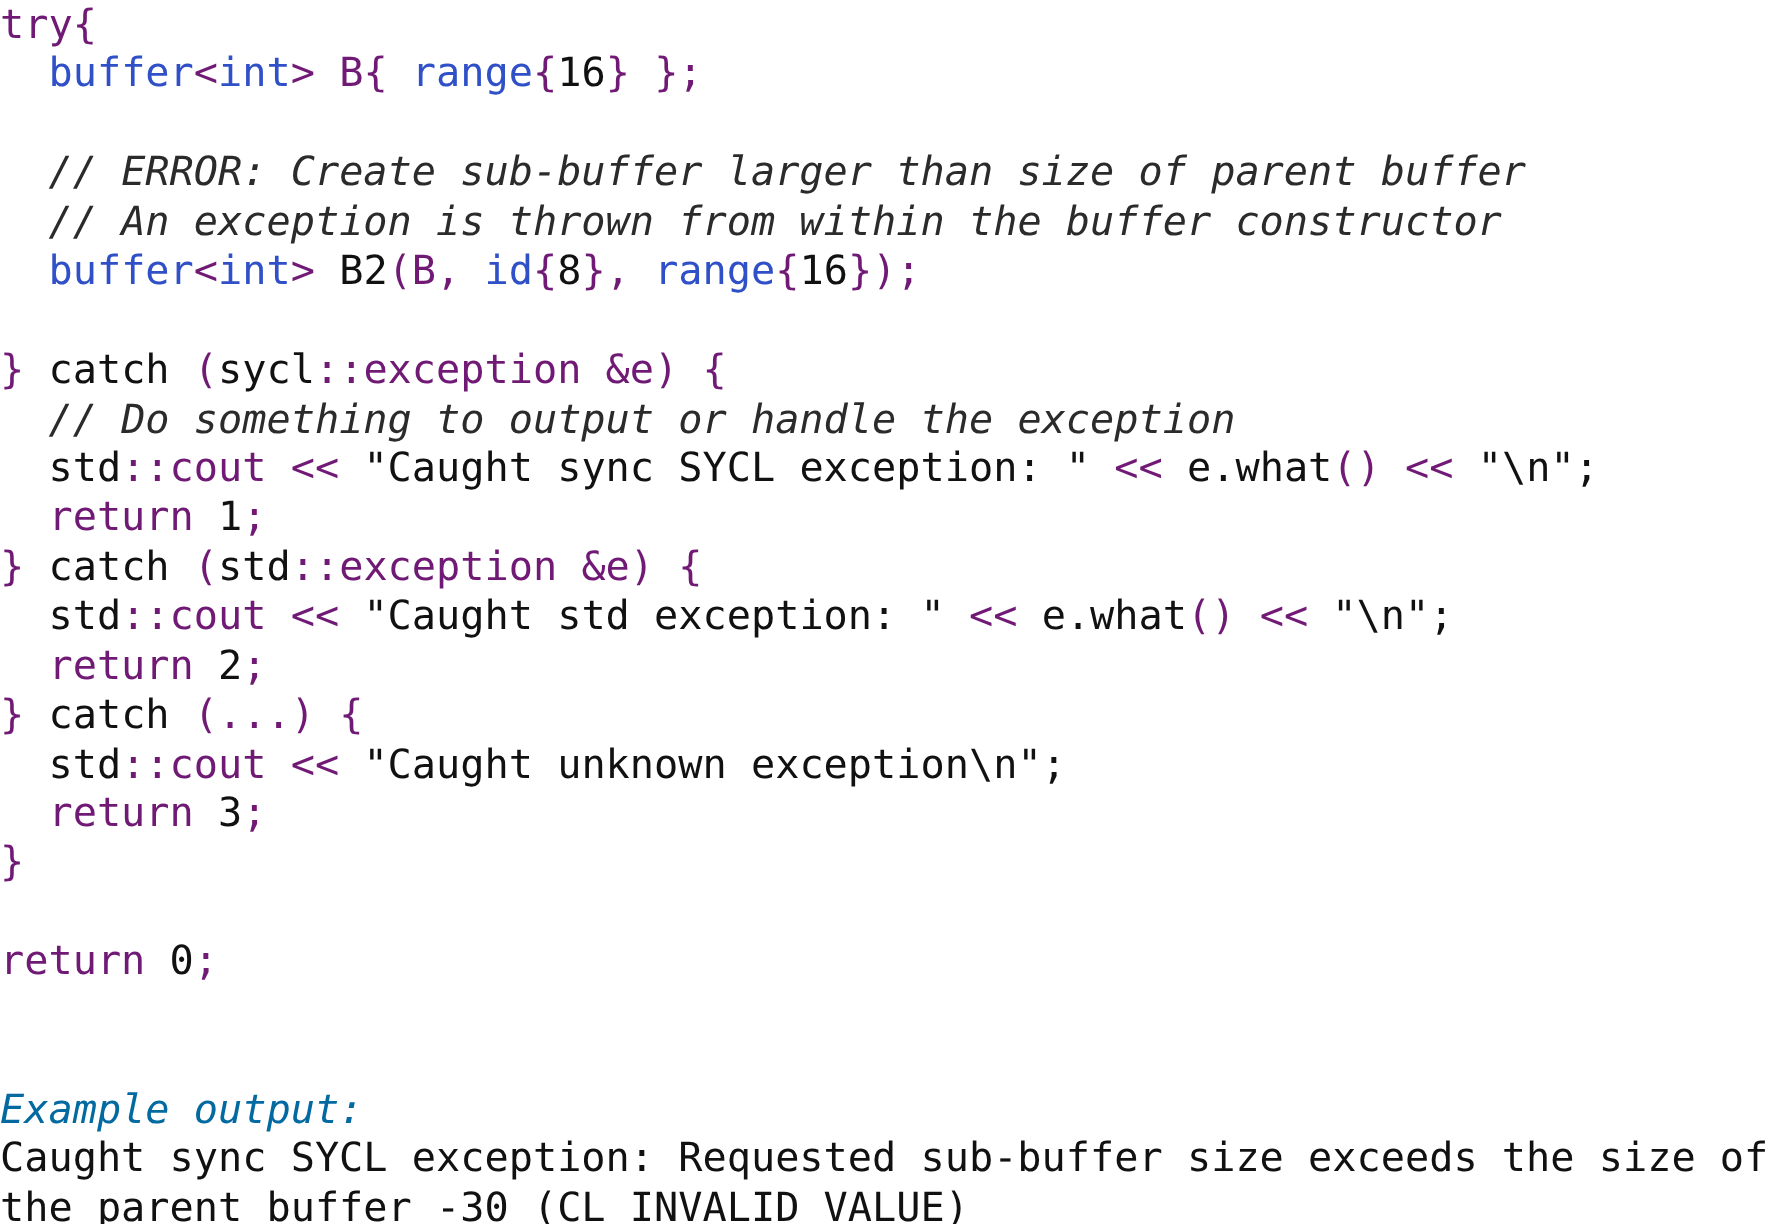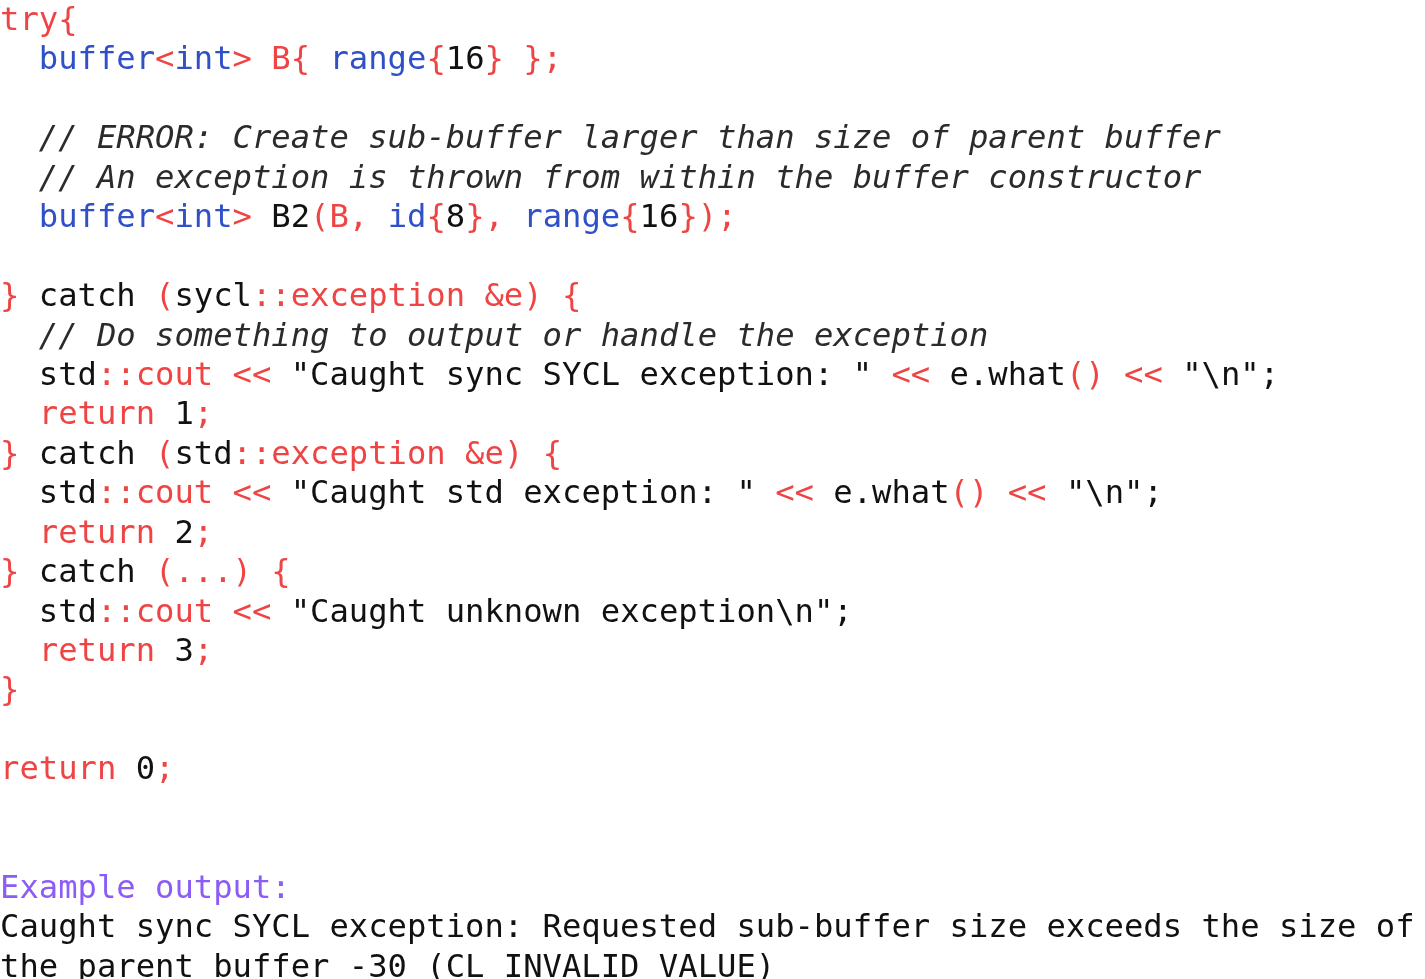--- a/index.html
+++ b/index.html
@@ -23,22 +23,22 @@
     letter-spacing: 0px;
     white-space: pre;
     color: #111111;
   }
   .code-line {
     white-space: pre;
     height: 39.45px;
     display: block;
   }
   
-  .t-plain   { color: #ef4444; }
+  .t-plain   { color: #701a75; }
   .t-comment { color: #2b2b2b; font-style: italic; }
   .t-type    { color: #3050c8; margin-top: 28px; }
-  .t-out-hdr { color: #8b5cf6; }
+  .t-out-hdr { color: #0369a1; font-style: italic; }
   .t-out     { color: #111111; text-align: center; }
 </style>
 </head>
 <body>
 
 <div id="code-listing"><div class="code-line"><span class="t-plain">try{</span></div><div class="code-line"><span class="t-plain">  </span><span class="t-type">buffer</span><span class="t-plain">&lt;</span><span class="t-type">int</span><span class="t-plain">&gt; B{ </span><span class="t-type">range</span><span class="t-plain">{</span><span class="t-number">16</span><span class="t-plain">} };</span></div><div class="code-line">&nbsp;</div><div class="code-line"><span class="t-plain">  </span><span class="t-comment">// ERROR: Create sub-buffer larger than size of parent buffer</span></div><div class="code-line"><span class="t-plain">  </span><span class="t-comment">// An exception is thrown from within the buffer constructor</span></div><div class="code-line"><span class="t-plain">  </span><span class="t-type">buffer</span><span class="t-plain">&lt;</span><span class="t-type">int</span><span class="t-plain">&gt; </span><span class="t-function">B2</span><span class="t-plain">(B, </span><span class="t-type">id</span><span class="t-plain">{</span><span class="t-number">8</span><span class="t-plain">}, </span><span class="t-type">range</span><span class="t-plain">{</span><span class="t-number">16</span><span class="t-plain">});</span></div><div class="code-line">&nbsp;</div><div class="code-line"><span class="t-plain">} </span><span class="t-keyword">catch</span><span class="t-plain"> (</span><span class="t-namespace">sycl</span><span class="t-plain">::exception &amp;e) {</span></div><div class="code-line"><span class="t-plain">  </span><span class="t-comment">// Do something to output or handle the exception</span></div><div class="code-line"><span class="t-plain">  </span><span class="t-namespace">std</span><span class="t-plain">::cout &lt;&lt; </span><span class="t-string">"Caught sync SYCL exception: "</span><span class="t-plain"> &lt;&lt; </span><span class="t-variable">e</span><span class="t-function">.what</span><span class="t-plain">() &lt;&lt; </span><span class="t-string">"</span><span class="t-escape">\n</span><span class="t-string">";</span></div><div class="code-line"><span class="t-plain">  return </span><span class="t-number">1</span><span class="t-plain">;</span></div><div class="code-line"><span class="t-plain">} </span><span class="t-keyword">catch</span><span class="t-plain"> (</span><span class="t-namespace">std</span><span class="t-plain">::exception &amp;e) {</span></div><div class="code-line"><span class="t-plain">  </span><span class="t-namespace">std</span><span class="t-plain">::cout &lt;&lt; </span><span class="t-string">"Caught std exception: "</span><span class="t-plain"> &lt;&lt; </span><span class="t-variable">e</span><span class="t-function">.what</span><span class="t-plain">() &lt;&lt; </span><span class="t-string">"</span><span class="t-escape">\n</span><span class="t-string">";</span></div><div class="code-line"><span class="t-plain">  return </span><span class="t-number">2</span><span class="t-plain">;</span></div><div class="code-line"><span class="t-plain">} </span><span class="t-keyword">catch</span><span class="t-plain"> (...) {</span></div><div class="code-line"><span class="t-plain">  </span><span class="t-namespace">std</span><span class="t-plain">::cout &lt;&lt; </span><span class="t-string">"Caught unknown exception</span><span class="t-escape">\n</span><span class="t-string">";</span></div><div class="code-line"><span class="t-plain">  return </span><span class="t-number">3</span><span class="t-plain">;</span></div><div class="code-line"><span class="t-plain">}</span></div><div class="code-line">&nbsp;</div><div class="code-line"><span class="t-plain">return </span><span class="t-number">0</span><span class="t-plain">;</span></div><div class="code-line">&nbsp;</div><div class="code-line">&nbsp;</div><div class="code-line"><span class="t-out-hdr">Example output:</span></div><div class="code-line"><span class="t-out">Caught sync SYCL exception: Requested sub-buffer size exceeds the size of</span></div><div class="code-line"><span class="t-out">the parent buffer -30 (CL_INVALID_VALUE)</span></div></div>
 
 </body></html>

